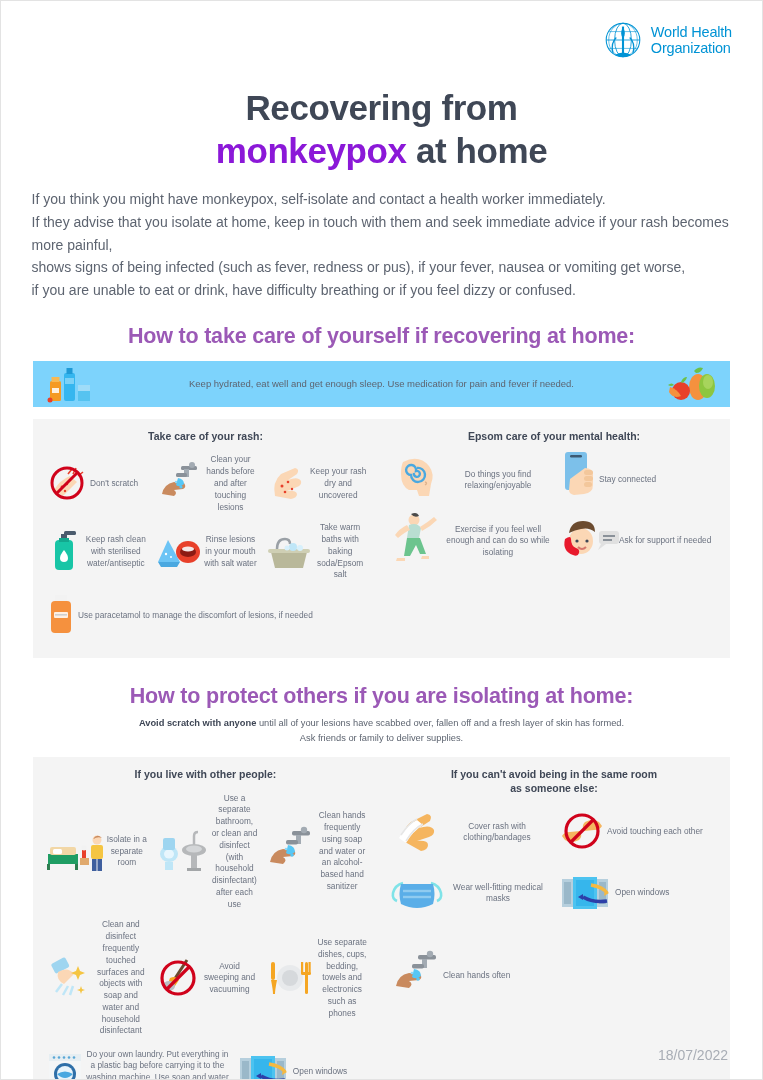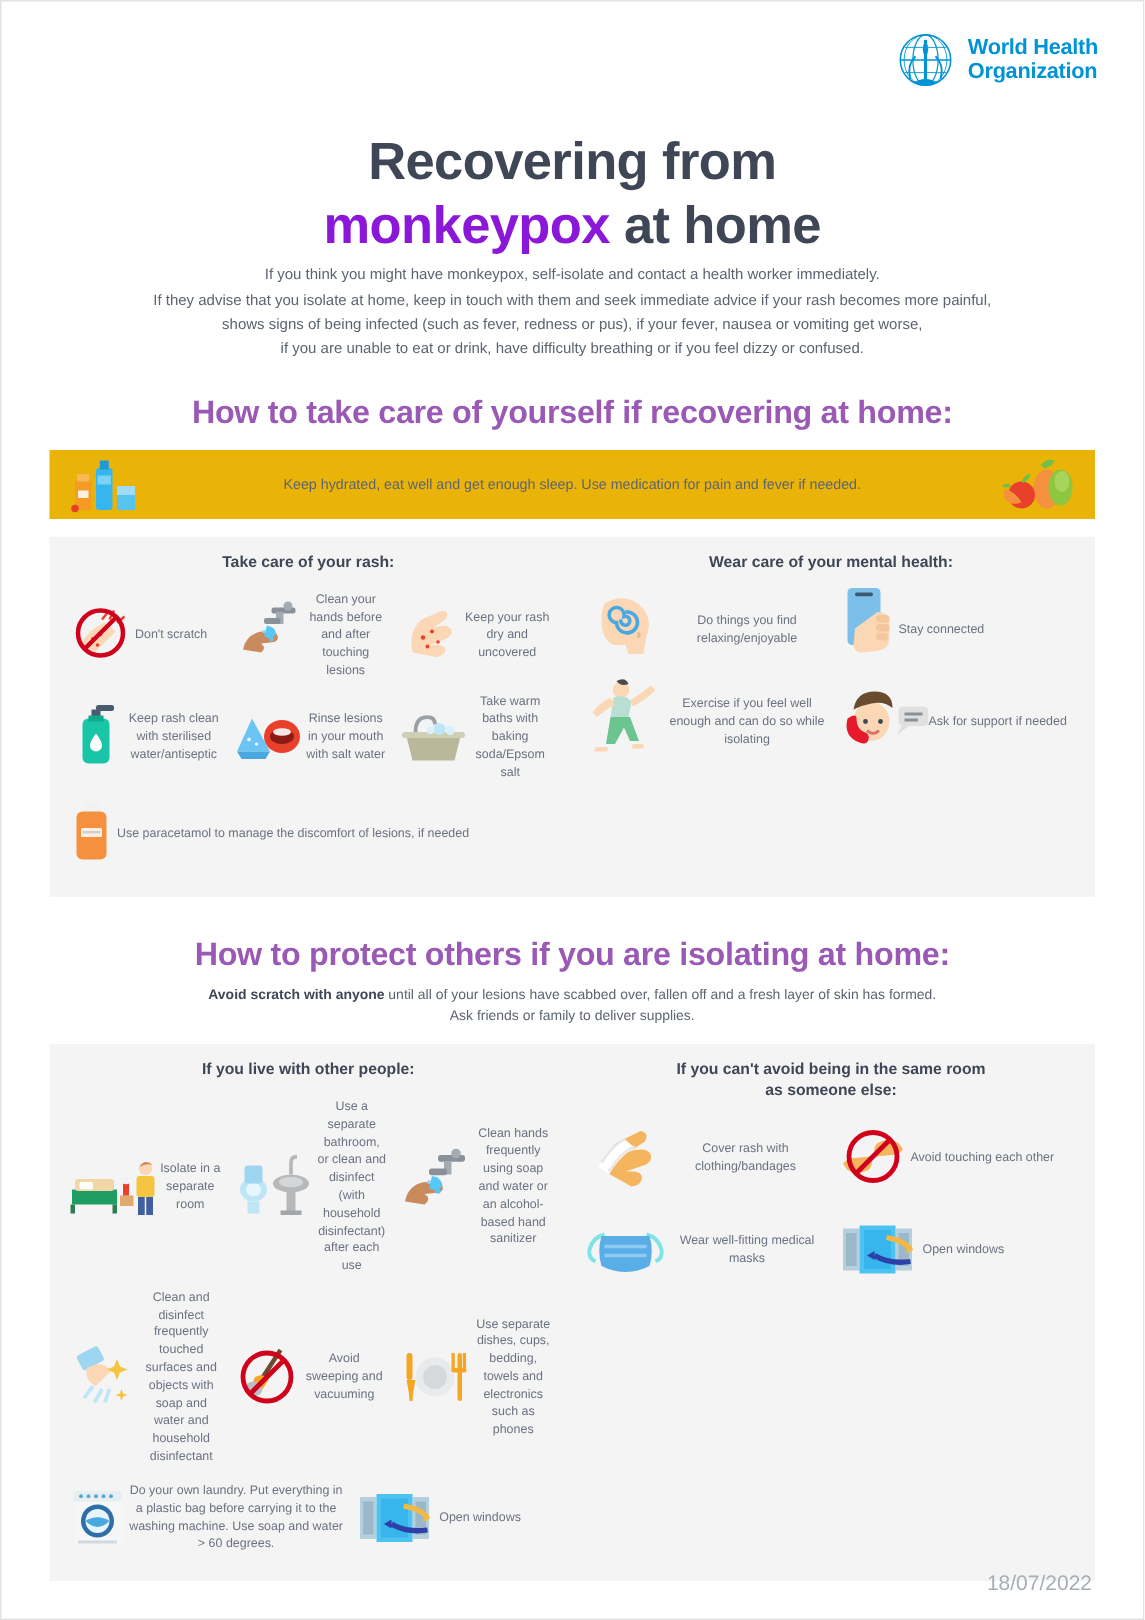--- a/index.html
+++ b/index.html
@@ -16,40 +16,40 @@
     overflow: hidden;
   }
 
   
   .who-logo {
     position: absolute; top: 18px; right: 30px;
     display: flex; align-items: center; gap: 7px;
   }
   .who-logo .emblem { width: 42px; height: 42px; flex: 0 0 42px; }
   .who-logo .wordmark {
-    color: #0093d5; font-size: 14.5px; font-weight: bold;
+    color: #0093d5; font-size: 14.5px; font-weight: normal;
     line-height: 1.12; letter-spacing: -0.2px;
   }
 
   .title {
     margin-top: 86px;
     text-align: center;
     color: #3f4756;
     font-size: 35px; font-weight: bold;
     line-height: 1.22;
     letter-spacing: -0.4px;
   }
   .title .hl { color: #8b18d8; }
 
   .intro {
-    margin: 4px auto 0;
+    margin: 16px auto 0;
     width: 700px;
-    text-align: center;
+    text-align: left;
     color: #5d6470;
-    font-size: 10px;
+    font-size: 14px;
     line-height: 1.62;
   }
 
   
   .section-head {
     text-align: center;
     color: #9b59b6;
     font-size: 21.5px; font-weight: bold;
     letter-spacing: -0.2px;
   }
@@ -60,21 +60,21 @@
     margin: 7px auto 0; width: 690px;
     text-align: center; color: #5d6470;
     font-size: 9.3px; line-height: 1.55;
   }
   .sub-note b { color: #3f4756; font-weight: bold; }
 
   
   .hydration {
     margin: 12px 32px 0;
     height: 46px;
-    background: #eab308;
+    background: #7dd3fc;
     display: flex; align-items: center;
     padding: 0 14px;
   }
   .hydration .txt {
     flex: 1; text-align: center;
     color: #5d6470; font-size: 9.5px;
   }
 
   
   .panel-row {
@@ -283,21 +283,21 @@
               <rect x="11" y="22" width="12" height="1.6" fill="#cfcfcf"></rect>
             </svg>
           </div>
           <div class="cap">Use paracetamol to manage the discomfort of lesions, if needed</div>
         </div>
 
       </div>
     </div>
 
     <div class="panel right">
-      <div class="panel-title">Wear care of your mental health:</div>
+      <div class="panel-title">Epsom care of your mental health:</div>
       <div class="grid g2">
 
         <div class="cell">
           <div class="art">
             <svg width="56" height="50" viewBox="0 0 56 50">
               <path d="M14 10 q16 -8 26 4 q6 8 2 18 l-2 12 h-10 l-2 -6 h-8 q-8 -4 -8 -16 q0 -8 2 -12 z" fill="#fbd7b5"></path>
               <path d="M28 16 a7 7 0 1 1 -6 7 a5 5 0 1 1 5 -4 a3 3 0 1 1 -2 2" fill="none" stroke="#4aa8e0" stroke-width="2.4"></path>
               <path d="M36 30 q3 1 0 3" stroke="#e0b38c" stroke-width="1.4" fill="none"></path>
             </svg>
           </div>
@@ -561,20 +561,35 @@
               <rect x="19" y="7" width="18" height="26" fill="#36b6ec"></rect>
               <path d="M34 12 q12 2 16 8" fill="none" stroke="#f5b942" stroke-width="3.5"></path>
               <path d="M48 17 l4 3 l-5 3 z" fill="#f5b942"></path>
               <path d="M50 28 q-14 2 -24 -4" fill="none" stroke="#2d3fa8" stroke-width="3.5"></path>
               <path d="M26 21 l-5 3 l5 3 z" fill="#2d3fa8"></path>
             </svg>
           </div>
           <div class="cap">Open windows</div>
         </div>
 
+        <div class="cell full" style="margin-top:22px">
+          <div class="art">
+            <svg width="54" height="48" viewBox="0 0 54 48">
+              <rect x="29" y="5" width="18" height="4.5" rx="1.8" fill="#8a9199"></rect>
+              <rect x="33" y="9" width="5" height="9" fill="#a3abb3"></rect>
+              <rect x="23" y="14" width="12" height="4.5" rx="1.8" fill="#8a9199"></rect>
+              <circle cx="41" cy="4" r="3.2" fill="#a3abb3"></circle>
+              <path d="M7 36 q2 -11 13 -13 l11 1 q3 4 -1 6 l-10 1 q5 3 0 7 z" fill="#c98a5e"></path>
+              <path d="M25 19 q7 1 7 7 q-5 4 -9 1 z" fill="#57c7f5"></path>
+              <circle cx="29" cy="29" r="1.8" fill="#57c7f5"></circle>
+              <circle cx="23" cy="23" r="1.3" fill="#8fd8f7"></circle>
+            </svg>
+          </div>
+          <div class="cap">Clean hands often</div>
+        </div>
 
       </div>
     </div>
   </div>
 
   <div class="footer-date">18/07/2022</div>
 
 </div>
 
 </body></html>

